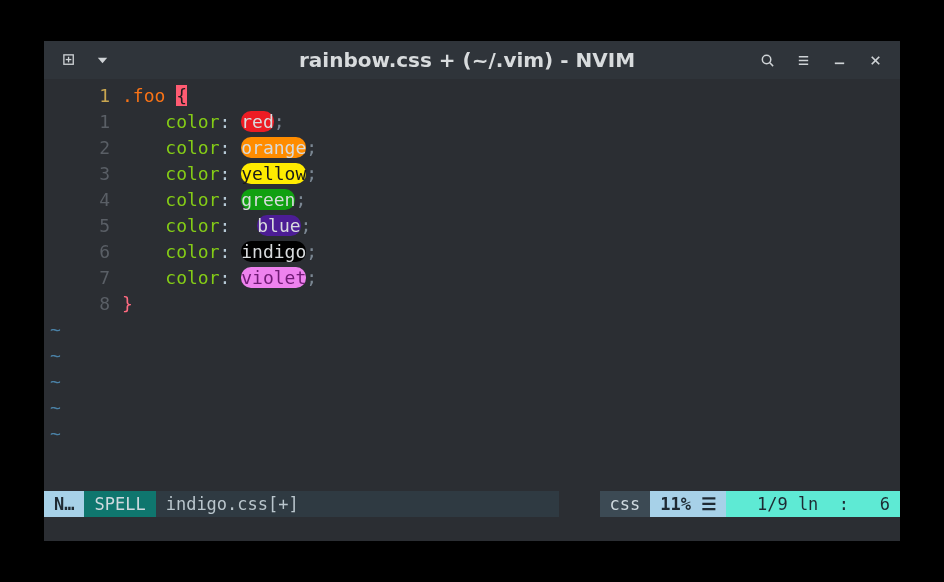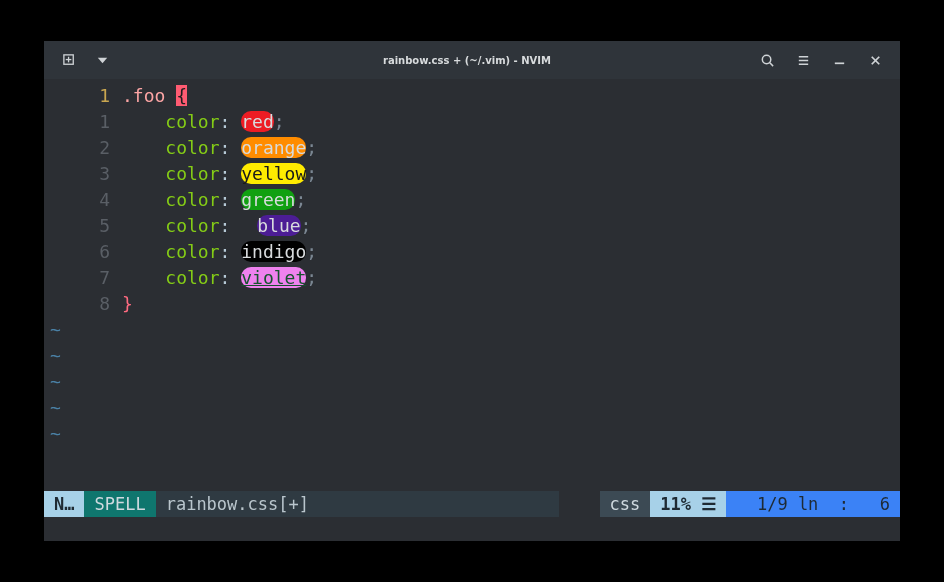--- a/index.html
+++ b/index.html
@@ -21,21 +21,21 @@
   flex-direction: column;
   box-shadow: 0 10px 40px rgba(0,0,0,0.6);
 }
 .titlebar {
   height: 38px;
   background: #2f343a;
   display: flex;
   align-items: center;
   color: #d8dbdd;
   font-family: "DejaVu Sans", "Segoe UI", sans-serif;
-  font-size: 10px;
+  font-size: 20px;
   padding: 0 8px;
 }
 .titlebar-left {
   display: flex;
   align-items: center;
   gap: 6px;
   width: 150px;
 }
 .titlebar-title {
   flex: 1;
@@ -76,51 +76,51 @@
   user-select: none;
 }
 .gutter .ln { height: 26px; }
 .gutter .ln.current { color: #c9a650; }
 .code {
   flex: 1;
   color: #d8dbdd;
   white-space: pre;
 }
 .rw { height: 26px; }
-.selector { color: #fca5a5; }
+.selector { color: #f97316; }
 .brace { color: #ff6b81; }
 .brace-cursor { background: #ff5b72; color: #1e1e1e; }
 .prop { color: #84cc16; }
 .colon { color: #b6c9d6; }
 .semi { color: #7b8793; }
 .colorval { color: #d8dbdd; border-radius: 10px; }
 .bg-red    { background: #ed1c24; }
 .bg-orange { background: #ff8c00; }
 .bg-yellow { background: #ffeb00; color: #1a1a1a; }
 .bg-green  { background: #11a011; }
 .bg-blue   { background: #4c1d95; margin-left: 16px; }
 .bg-indigo { background: #000000; }
-.bg-violet { background: #ee82ee; color: #14532d; text-decoration: underline; }
+.bg-violet { background: #ee82ee; color: #701a75; }
 .tilde-rows { color: #4a81a6; }
 .tilde-rows .rw { height: 26px; }
 .statusbar {
   height: 26px;
   display: flex;
   font-size: 17px;
   line-height: 26px;
   font-family: "DejaVu Sans Mono", monospace;
 }
 .sb-seg { padding: 0 10px; white-space: pre; }
 .sb-mode { background: #a7d1e8; color: #1e2a33; font-weight: 600; }
 .sb-spell { background: #0f766e; color: #cfd9df; }
 .sb-file  { background: #2f3a42; color: #b9c5cc; flex: 0 0 auto; }
 .sb-fill  { background: #2f3a42; flex: 1; }
 .sb-ft    { background: #3c4a54; color: #cfd9df; margin-left: 41px; }
 .sb-pct   { background: #a7d1e8; color: #1e2a33; font-weight: bold; }
-.sb-pos   { background: #3b82f6; color: #1e2a33; }
+.sb-pos   { background: #5eead4; color: #1e2a33; }
 .bottom-gap {
   height: 24px;
   background: #2b2e33;
 }
 </style>
 </head>
 <body>
 
 <div class="window">
 
@@ -186,21 +186,21 @@
         <div class="rw">~</div>
         <div class="rw">~</div>
         <div class="rw">~</div>
         <div class="rw">~</div>
       </div>
     </div>
 
   <div class="statusbar">
     <div class="sb-seg sb-mode">N…</div>
     <div class="sb-seg sb-spell">SPELL</div>
-    <div class="sb-seg sb-file">rainbow.css[+]</div>
+    <div class="sb-seg sb-file">indigo.css[+]</div>
     <div class="sb-seg sb-fill"></div>
     <div class="sb-seg sb-ft">css</div>
     <div class="sb-seg sb-pct">11% ☰</div>
     <div class="sb-seg sb-pos">  1/9 ln  :   6</div>
   </div>
 
   <div class="bottom-gap"></div>
 
 </div>
 

